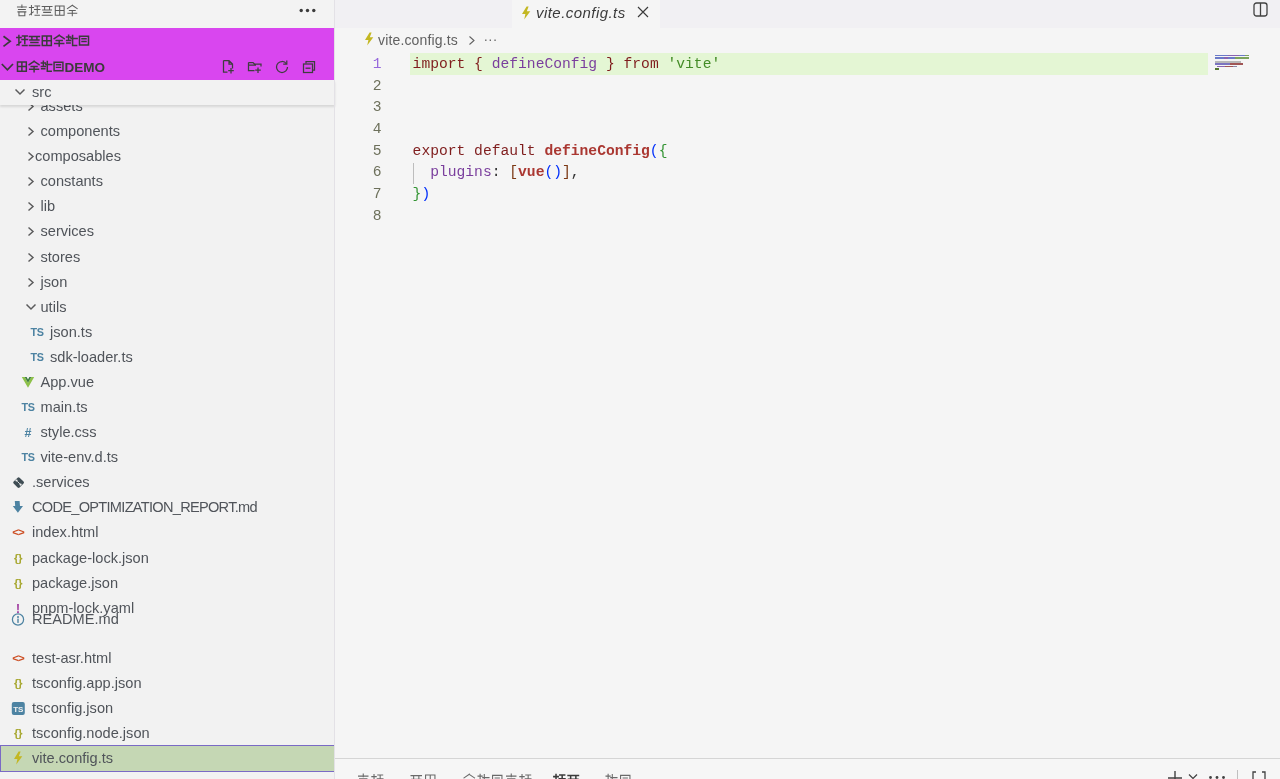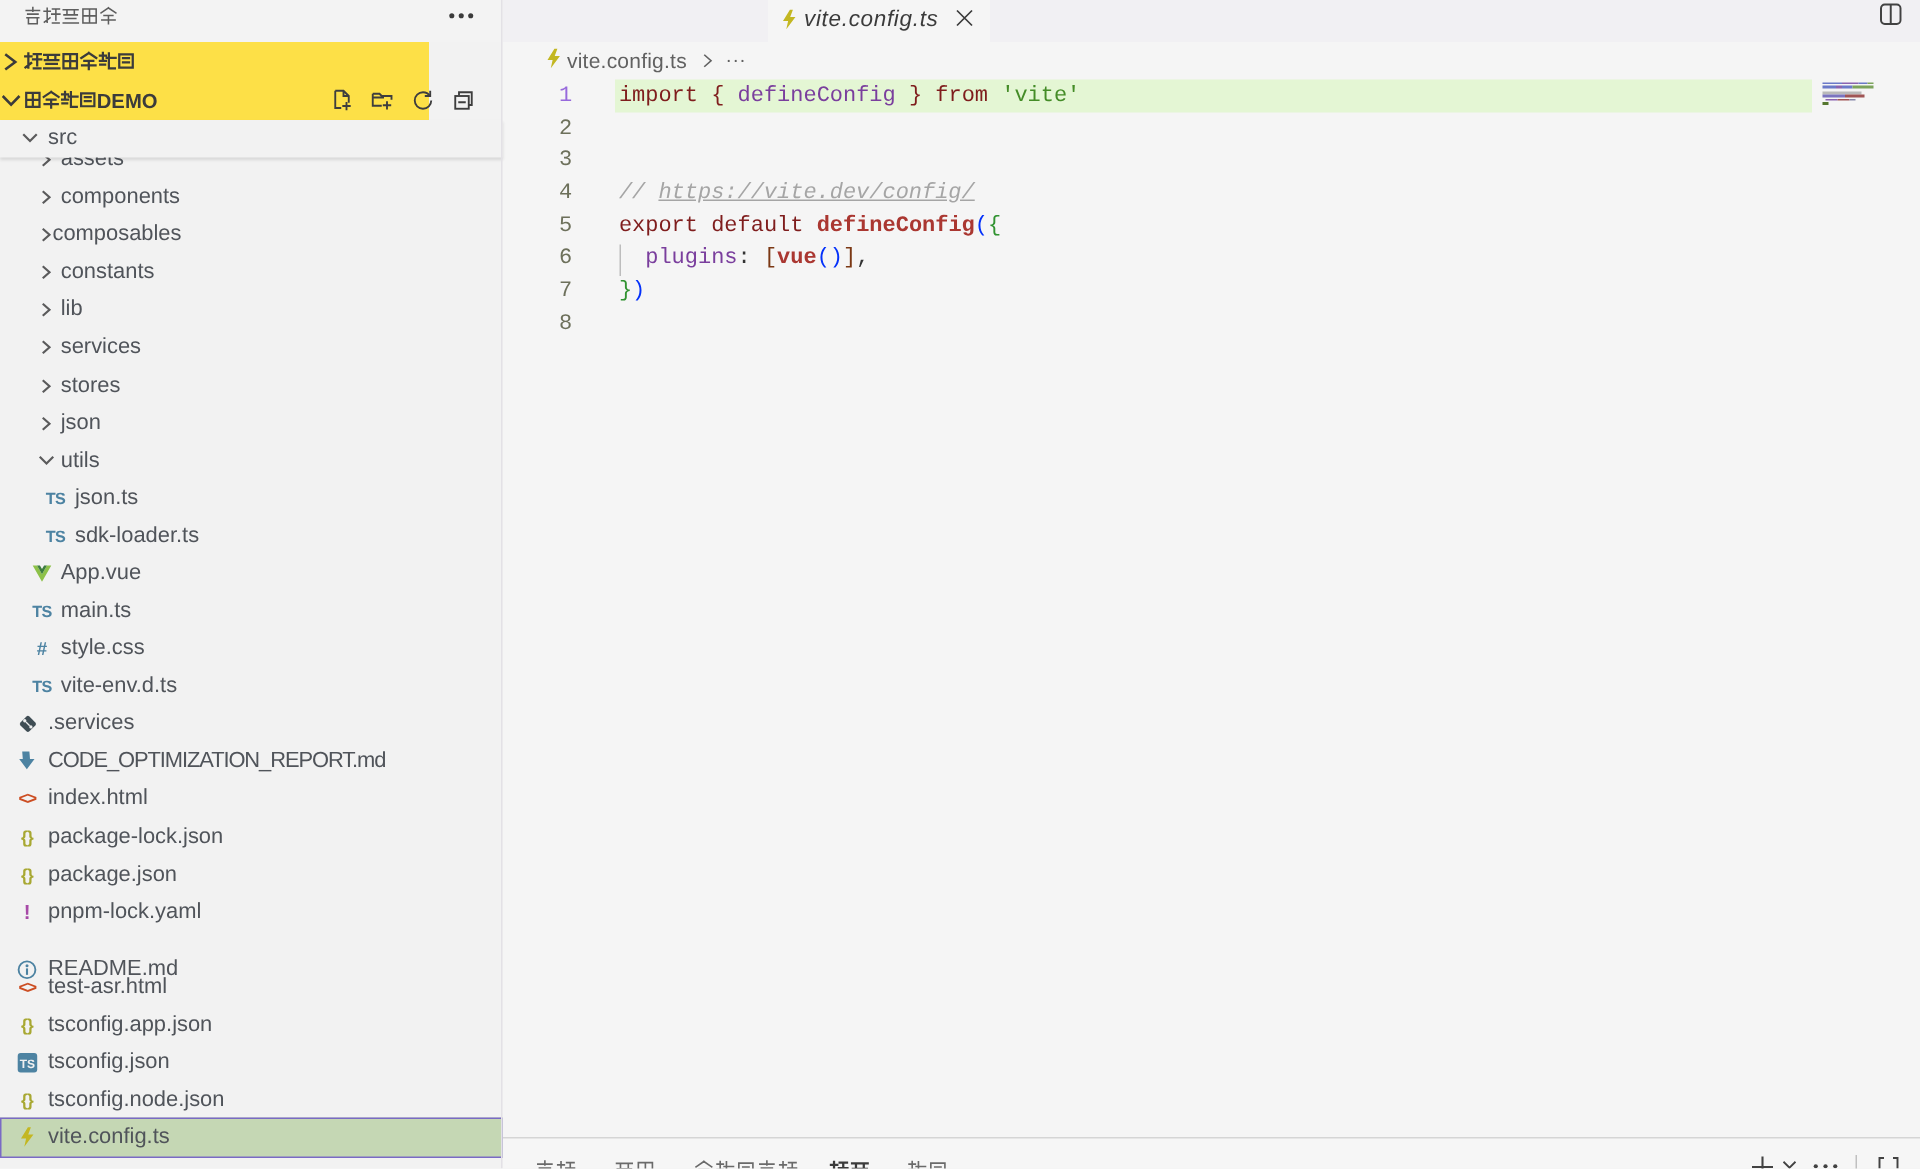--- a/index.html
+++ b/index.html
@@ -4,21 +4,21 @@
 <style>
   * { margin:0; padding:0; box-sizing:border-box; }
   html,body { width:1280px; height:779px; overflow:hidden; background:#f5f5f5;
     font-family:"Liberation Sans", sans-serif; }
   #app { position:relative; width:1280px; height:779px; }
   .abs { position:absolute; }
 
   #sidebar { position:absolute; left:0; top:0; width:335px; height:779px;
     background:#f2f2f2; }
   #sbtitle { position:absolute; left:0; top:0; width:335px; height:28px; background:#f3f3f3; }
-  .hdr { position:absolute; left:0; width:286px; height:26px; background:#fde047; }
+  .hdr { position:absolute; left:0; width:335px; height:26px; background:#d946ef; }
   .treerow { position:absolute; left:0; width:335px; height:25px; }
   .lbl { position:absolute; font-size:14.6px; color:#50545a; white-space:nowrap; top:50%; transform:translateY(-50%); }
   .chev { position:absolute; width:16px; height:16px; top:50%; transform:translateY(-50%); }
   .ficon { position:absolute; width:16px; height:16px; top:50%; transform:translateY(-50%); }
   .ficon svg, .chev svg, .abs svg { display:block; }
 
   #editor { position:absolute; left:335px; top:0; width:945px; height:779px; background:#f5f5f5; }
   #tabbar { position:absolute; left:0; top:0; width:945px; height:28px; background:#f1f0f3; }
   .tab { position:absolute; top:0; height:28px; }
 
@@ -80,21 +80,20 @@
       <div class="abs" style="left:74.6px; top:53.3px; width:798px; height:22.2px; background:#e4f6d4;"></div>
       <div class="num" style="top:53.8px; color:#9769dc;">1</div>
       <div class="num" style="top:75.5px;">2</div>
       <div class="num" style="top:97.2px;">3</div>
       <div class="num" style="top:118.9px;">4</div>
       <div class="num" style="top:140.6px;">5</div>
       <div class="num" style="top:162.3px;">6</div>
       <div class="num" style="top:184.0px;">7</div>
       <div class="num" style="top:205.7px;">8</div>
       <div class="cl" style="left:77.6px; top:53.8px;"><span class="kw">import</span> <span class="kw">{</span> <span class="vr">defineConfig</span> <span class="kw">}</span> <span class="kw">from</span> <span class="st">'vite'</span></div>
-      <div class="cl" style="left:77.6px; top:118.9px;"><span class="cm">// <u>https://vite.dev/config/</u></span></div>
       <div class="cl" style="left:77.6px; top:140.6px;"><span class="kw">export</span> <span class="kw">default</span> <span class="fn">defineConfig</span><span class="b1">(</span><span class="b2">{</span></div>
       <div class="cl" style="left:77.6px; top:162.3px;">  <span class="vr">plugins</span>: <span class="b3">[</span><span class="fn">vue</span><span class="b1">()</span><span class="b3">]</span>,</div>
       <div class="cl" style="left:77.6px; top:184.0px;"><span class="b2">}</span><span class="b1">)</span></div>
       <div class="abs" style="left:77.6px; top:162.5px; width:1px; height:21.7px; background:#bdbdbd;"></div>
       <div class="abs" style="left:880px; top:54.6px; width:13px; height:1.8px; background:#6b79c8;"></div>
         <div class="abs" style="left:893px; top:54.6px; width:11px; height:1.8px; background:#8a63b0;"></div>
         <div class="abs" style="left:904px; top:54.6px; width:6px; height:1.8px; background:#6b79c8;"></div>
         <div class="abs" style="left:910px; top:54.6px; width:4px; height:1.8px; background:#7ca35c;"></div>
         <div class="abs" style="left:880px; top:56.8px; width:9px; height:1.8px; background:#6b79c8;"></div>
         <div class="abs" style="left:889px; top:56.8px; width:4px; height:1.8px; background:#8a63b0;"></div>
@@ -468,21 +467,21 @@
           <span class="lbl" style="left:32px;">package.json</span>
         </div>
 <div class="treerow" style="top:595.1px;">
           <span class="ficon" style="left:9.5px;">
             <svg width="16" height="16" viewBox="0 0 16 16" style="">
               <text x="8" y="12.5" text-anchor="middle" font-family="Liberation Sans" font-size="13.5" font-weight="bold" fill="#a74aa7">!</text>
             </svg>
           </span>
           <span class="lbl" style="left:32px;">pnpm-lock.yaml</span>
         </div>
-<div class="treerow" style="top:633px;">
+<div class="treerow" style="top:606px;">
           <span class="ficon" style="left:9.5px;">
             <svg width="16" height="16" viewBox="0 0 16 16" style="">
               <circle cx="8" cy="8.5" r="5.6" fill="none" stroke="#4d83a2" stroke-width="1.25"></circle>
               <circle cx="8" cy="5.9" r="1" fill="#4d83a2"></circle>
               <rect x="7.3" y="7.6" width="1.4" height="4.3" fill="#4d83a2"></rect>
             </svg>
           </span>
           <span class="lbl" style="left:32px;">README.md</span>
         </div>
 <div class="treerow" style="top:645.3px;">

